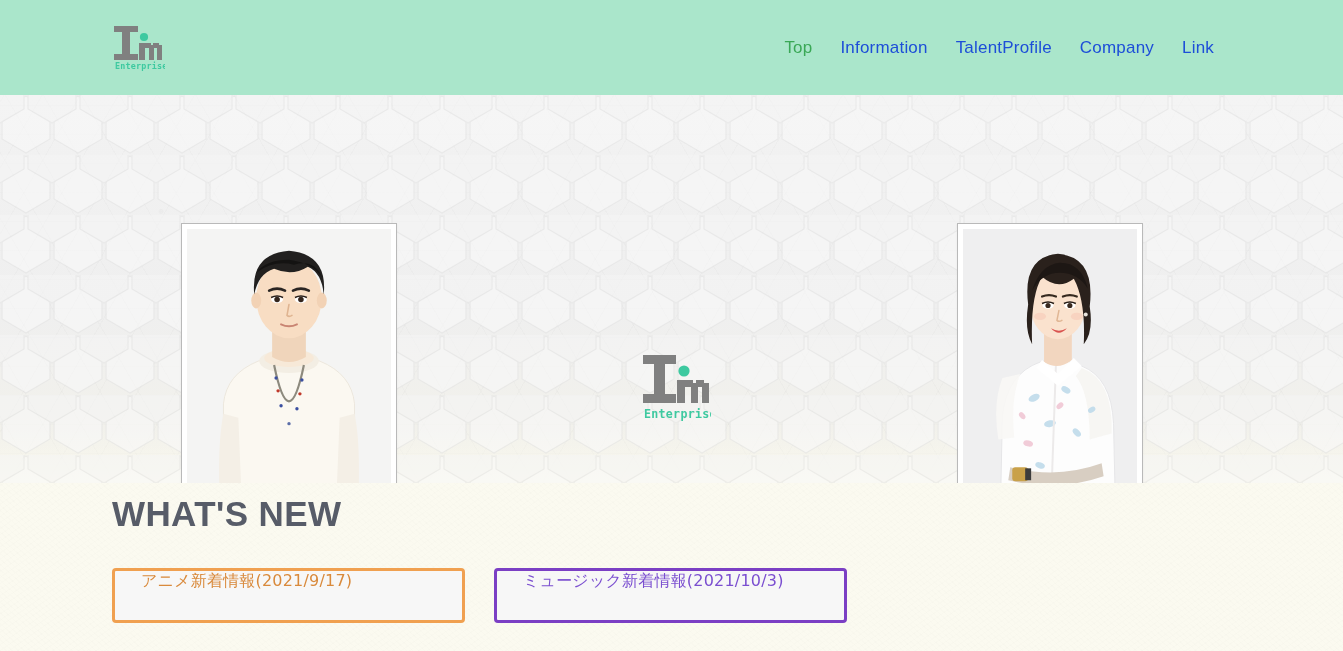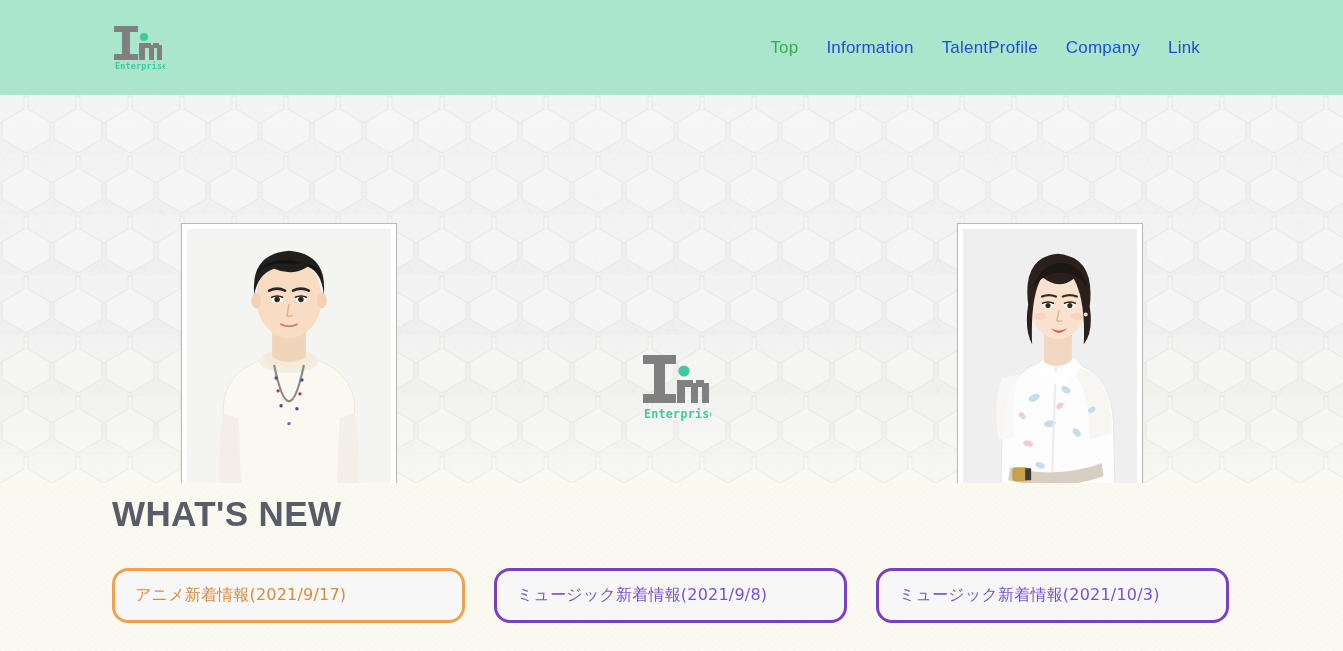--- a/index.html
+++ b/index.html
@@ -19,21 +19,21 @@
   }
   .logo-wrap {
     position:absolute;
     left:113px; top:24px;
     width:52px; height:48px;
   }
   .logo-svg { display:block; }
 
   .nav {
     position:absolute;
-    right:129px;
+    right:115px;
     top:36px;
     display:flex;
     align-items:flex-end;
     gap:0px;
   }
   .nav-item {
     font-size:17px;
     color:#1d4ed8;
     padding:0 14px;
     letter-spacing:0.2px;
@@ -103,24 +103,23 @@
     left:112px;
     top:85px;
     display:flex;
     gap:29px;
   }
   .card {
     width:353px;
     height:55px;
     background:#f7f7f7;
     border:3px solid #f0a050;
-    border-radius:16px;
+    border-radius:4px;
     display:flex;
-    align-items:center;
-    padding-left:20px;
+    padding-left:26px;
     cursor:pointer;
   }
   .card.purple { border-color:#7b3fc4; }
   .card-label {
     font-size:16px;
     color:#d98a3c;
     font-family:"DejaVu Sans","Liberation Sans",sans-serif;
     white-space:nowrap;
     letter-spacing:0.2px;
   }
@@ -299,19 +298,16 @@
 </div>
 
 <div class="whatsnew">
   <div class="wn-title">WHAT'S NEW</div>
 
   <div class="cards">
     <div class="card">
       <span class="card-label">アニメ新着情報(2021/9/17)</span>
     </div>
     <div class="card purple">
-      <span class="card-label">ミュージック新着情報(2021/9/8)</span>
-    </div>
-    <div class="card purple">
       <span class="card-label">ミュージック新着情報(2021/10/3)</span>
     </div>
   </div>
 </div>
 
 </body></html>

